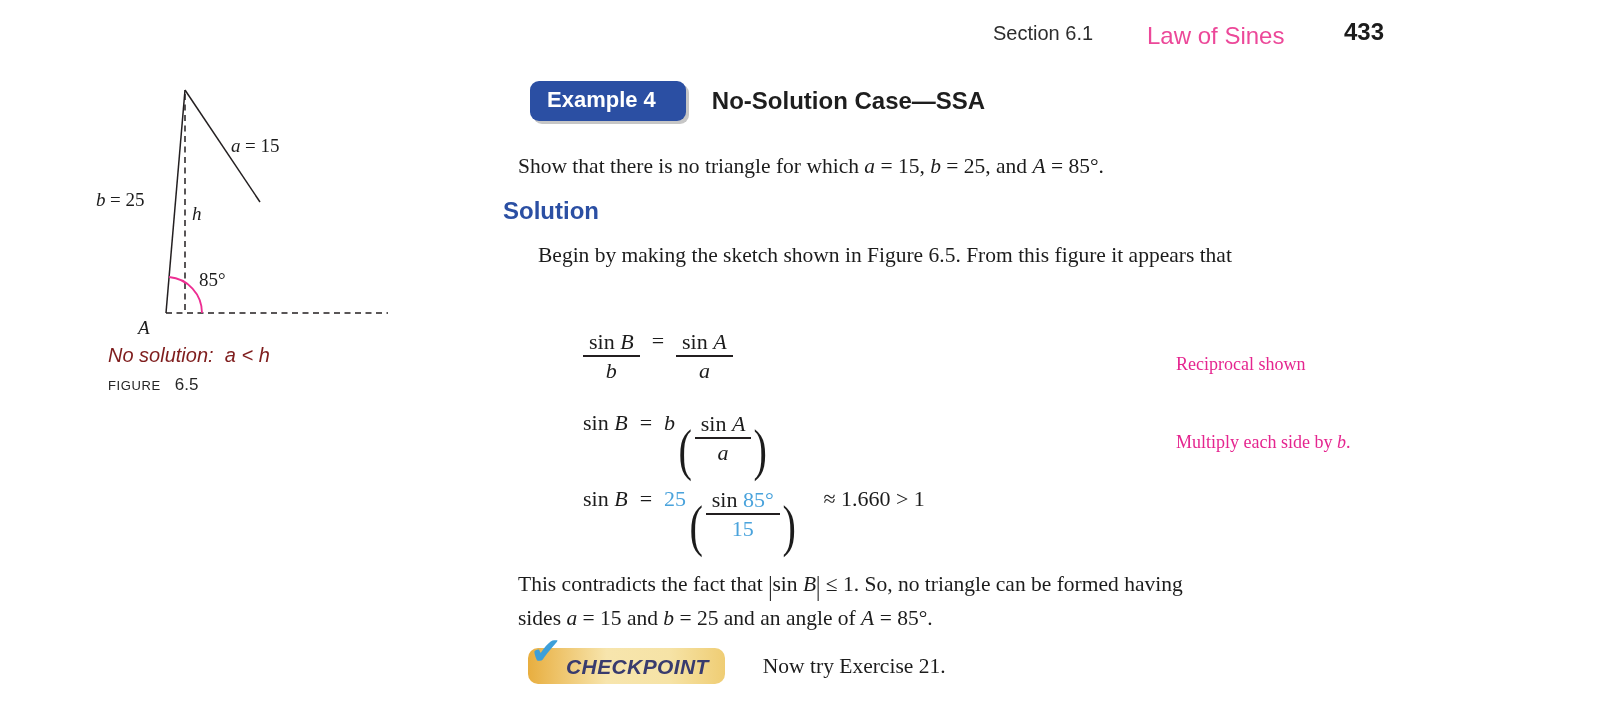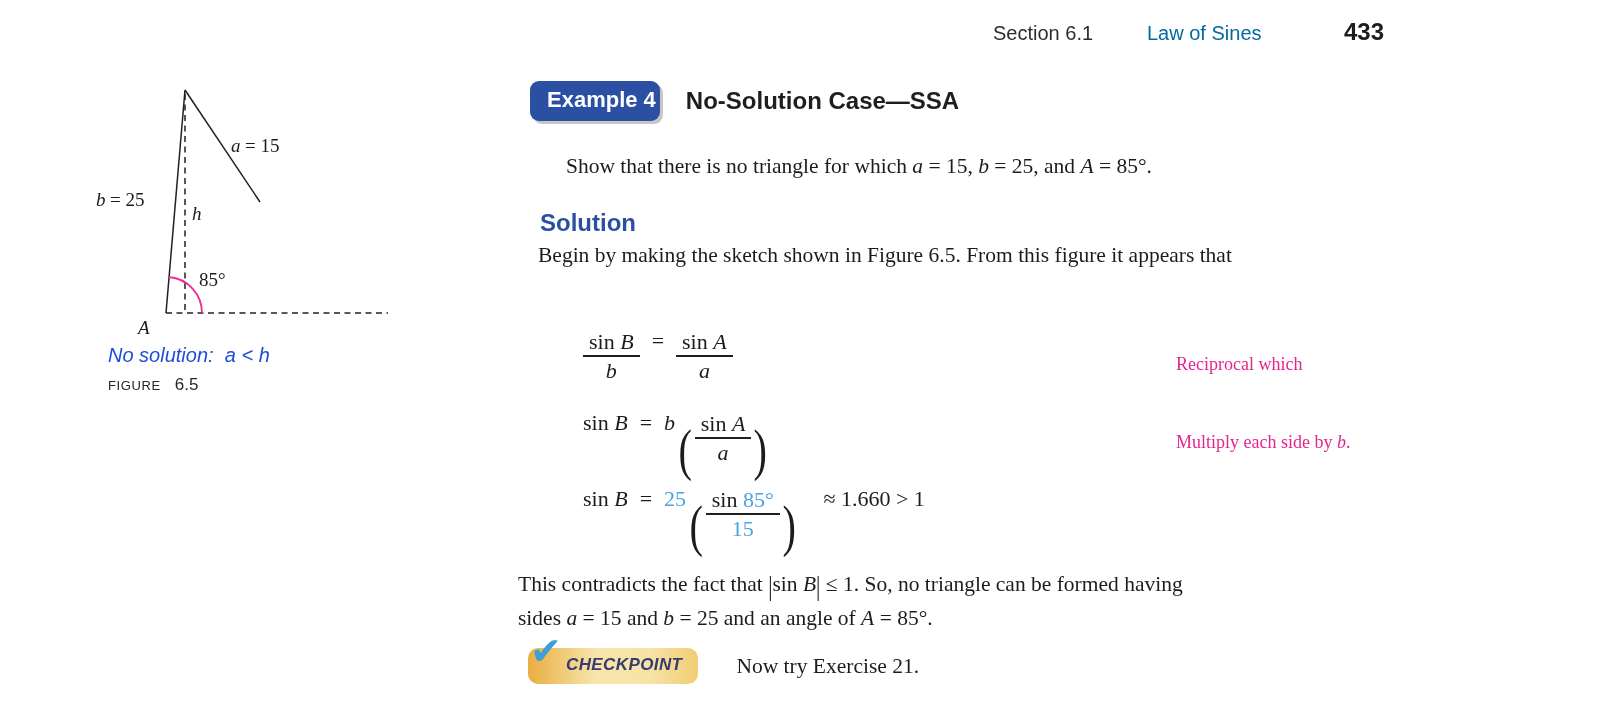--- a/index.html
+++ b/index.html
@@ -2,39 +2,39 @@
 <html><head>
 <meta charset="utf-8">
 <style>
   * { margin:0; padding:0; box-sizing:border-box; }
   html,body { background:#ffffff; }
   body { font-family:"Liberation Serif","DejaVu Serif",serif; color:#231f20; }
   #page { position:relative; width:1492px; height:710px; background:#ffffff; overflow:hidden; }
 
   
   .hdr-section  { position:absolute; left:993px;  top:22px; font-family:"Liberation Sans",sans-serif; font-size:20px; color:#2d2d2d; }
-  .hdr-title    { position:absolute; left:1147px; top:22px; font-family:"Liberation Sans",sans-serif; font-size:20px; color:#0369a1; }
+  .hdr-title    { position:absolute; left:1147px; top:22px; font-family:"Liberation Sans",sans-serif; font-size:24px; color:#ec4899; }
   .hdr-pagenum  { position:absolute; left:1344px; top:18px; font-family:"Liberation Sans",sans-serif; font-size:24px; font-weight:bold; color:#1c1c1c; }
 
   
   #fig-svg { position:absolute; left:88px; top:82px; }
-  .fig-caption { position:absolute; left:108px; top:344px; font-family:"Liberation Sans",sans-serif; font-style:italic; font-size:20px; color:#1d4ed8; white-space:pre; }
+  .fig-caption { position:absolute; left:108px; top:344px; font-family:"Liberation Sans",sans-serif; font-style:italic; font-size:20px; color:#7f1d1d; white-space:pre; }
   .fig-label-row { position:absolute; left:108px; top:375px; display:flex; align-items:baseline; gap:14px; font-family:"Liberation Sans",sans-serif; color:#262626; }
   .fig-word { font-size:13px; letter-spacing:0.6px; }
   .fig-num  { font-size:17px; }
 
   
   .example-row { position:absolute; left:530px; top:81px; display:flex; align-items:center; }
-  .example-badge { background:#2b4fa3; color:#ffffff; font-family:"Liberation Sans",sans-serif; font-weight:bold; font-size:22px; padding:6px 4px 8px 17px; border-radius:9px; box-shadow:3px 3px 0 #c6c6c6; }
+  .example-badge { background:#2b4fa3; color:#ffffff; font-family:"Liberation Sans",sans-serif; font-weight:bold; font-size:22px; padding:6px 30px 8px 17px; border-radius:9px; box-shadow:3px 3px 0 #c6c6c6; }
   .example-title { margin-left:26px; font-family:"Liberation Sans",sans-serif; font-weight:bold; font-size:24px; color:#1e1e1e; }
 
   
   .body-text { font-size:21.5px; line-height:32px; color:#1c1c1c; }
-  .problem    { position:absolute; left:518px; top:150px; width:900px;margin-left:48px; }
-  .sol-head   { position:absolute; left:540px; top:197px; font-family:"Liberation Sans",sans-serif; font-weight:bold; font-size:24px; color:#2b4fa3;margin-top:12px; }
+  .problem    { position:absolute; left:518px; top:150px; width:900px; }
+  .sol-head   { position:absolute; left:503px; top:197px; font-family:"Liberation Sans",sans-serif; font-weight:bold; font-size:24px; color:#2b4fa3; }
   .sol-intro  { position:absolute; left:538px; top:239px; width:900px; }
   .conclusion { position:absolute; left:518px; top:568px; width:900px; }
   .it   { font-style:italic; }
   .blue { color:#4aa3dc; }
   .vbar { display:inline-block; transform:scaleY(1.3); vertical-align:-2px; }
 
   
   .eqrow { position:absolute; left:583px; display:flex; font-size:22px; color:#1c1c1c; }
   .frac { display:inline-flex; flex-direction:column; align-items:center; text-align:center; }
   .fnum, .fden { padding:0 6px; line-height:27px; white-space:nowrap; }
@@ -42,21 +42,21 @@
   .eqop { margin:0 12px; }
   .coef { margin-right:1px; }
   .paren { display:flex; align-items:center; height:80px; font-size:56px; font-weight:400; transform:scaleX(0.72); }
   .eq-result { margin-left:25px; white-space:pre; }
   .annotation { position:absolute; left:1176px; font-size:18px; color:#e5258f; white-space:nowrap; }
 
   
   .checkpoint-row { position:absolute; left:528px; top:648px; display:flex; align-items:center; }
   .checkpoint-badge { position:relative; height:36px; border-radius:10px; padding:7px 16px 7px 38px;
       background:linear-gradient(90deg,#e8ae3f 0%,#f7e5ad 40%,#f6e3a6 72%,#efcd74 100%); }
-  .checkpoint-badge .cp-text { font-family:"Liberation Sans",sans-serif; font-style:italic; font-weight:bold; font-size:17px; letter-spacing:0.4px; color:#383b6e; }
+  .checkpoint-badge .cp-text { font-family:"Liberation Sans",sans-serif; font-style:italic; font-weight:bold; font-size:21px; letter-spacing:0.4px; color:#383b6e; }
   .cp-check { position:absolute; left:2px; top:-16px; font-size:38px; line-height:1; color:#3d9fd9; font-family:"DejaVu Sans",sans-serif; }
   .cp-cta { margin-left:38px; font-size:21.5px; color:#1c1c1c; }
 
   
   .screen-bar { position:absolute; left:1550px; top:0; width:66px; height:710px; background:linear-gradient(90deg,#121212,#1f1f1f); }
 
   svg text { font-family:"Liberation Serif","DejaVu Serif",serif; font-size:19px; fill:#1c1c1c; }
   svg text.v { font-style:italic; }
 </style>
 </head>
@@ -104,21 +104,21 @@
       <span class="fbar"></span>
       <span class="fden"><span class="it">b</span></span>
     </span>
     <span class="eqop">=</span>
     <span class="frac">
       <span class="fnum"><span>sin </span><span class="it">A</span></span>
       <span class="fbar"></span>
       <span class="fden"><span class="it">a</span></span>
     </span>
   </div>
-  <div class="annotation" style="top:354px;"><span>Reciprocal which</span></div>
+  <div class="annotation" style="top:354px;"><span>Reciprocal shown</span></div>
 
   <div class="eqrow" style="top:410px;">
     <span><span>sin </span><span class="it">B</span></span>
     <span class="eqop">=</span>
     <span class="coef"><span class="it">b</span></span>
     <span class="paren">(</span>
     <span class="frac">
       <span class="fnum"><span>sin </span><span class="it">A</span></span>
       <span class="fbar"></span>
       <span class="fden"><span class="it">a</span></span>

